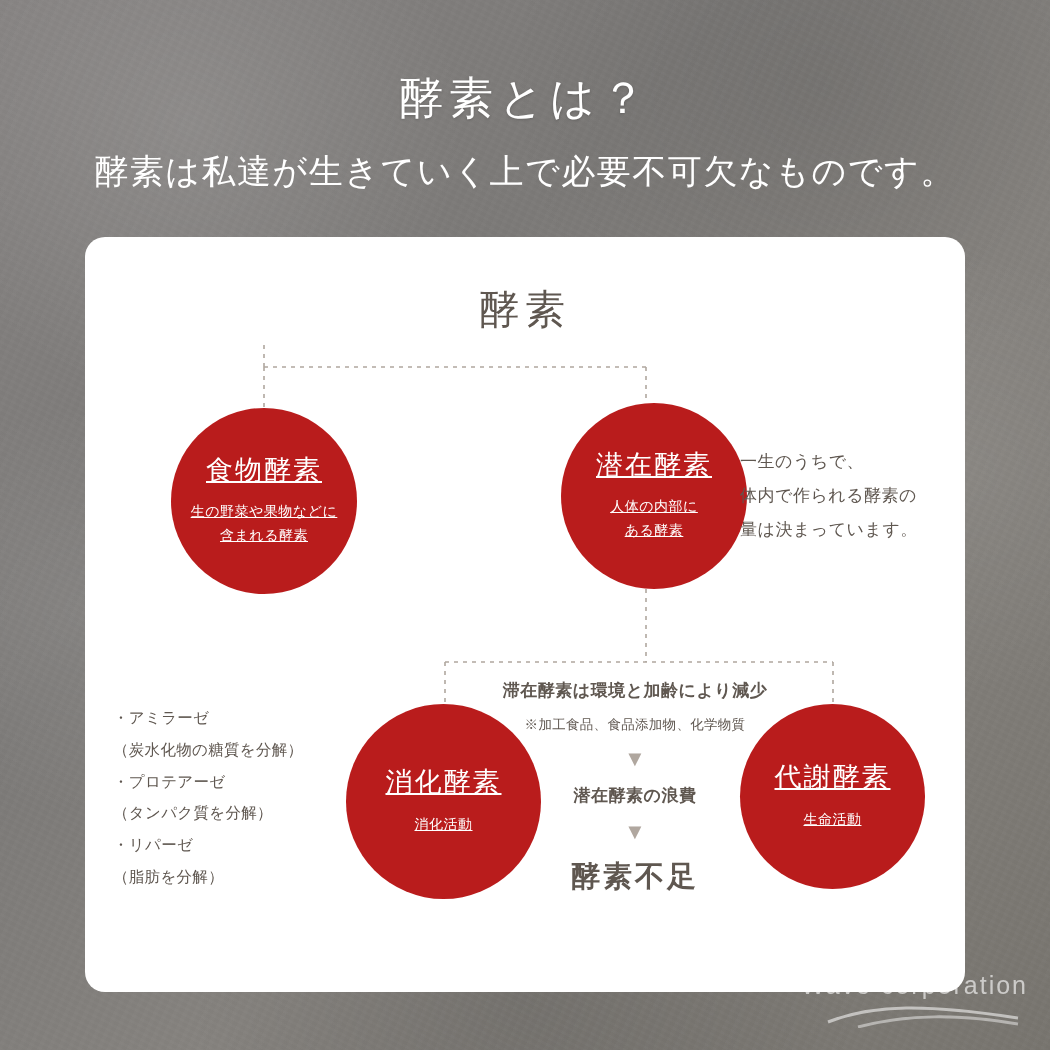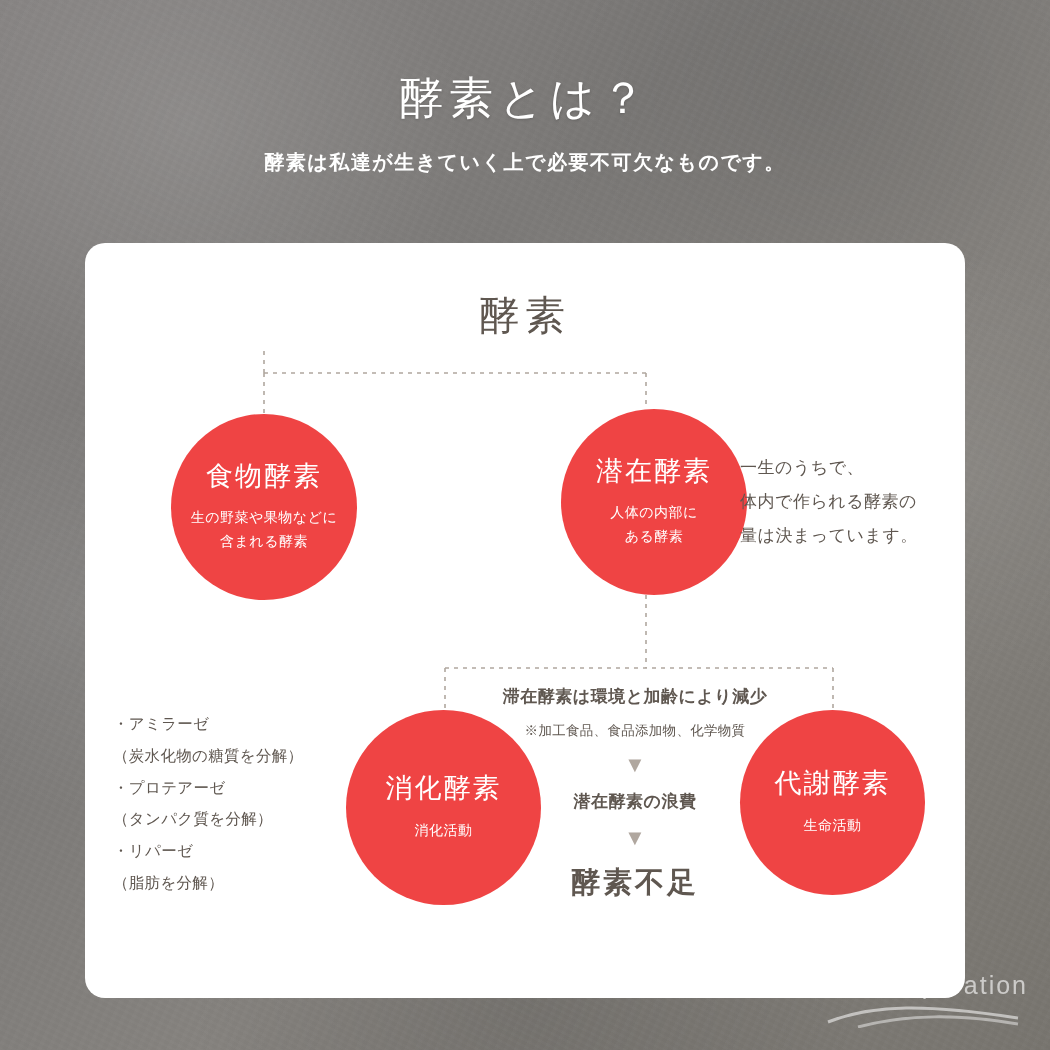--- a/index.html
+++ b/index.html
@@ -47,60 +47,60 @@
     color: #ffffff;
     font-size: 44px;
     font-weight: normal;
     letter-spacing: 6px;
     margin: 0;
     line-height: 1.2;
     text-shadow: 0 1px 3px rgba(0,0,0,0.18);
   }
   .subtitle {
     color: #ffffff;
-    font-size: 20px;
+    font-size: 34px;
     letter-spacing: 1.5px;
     margin: 24px 0 0 0;
-    font-weight: bold;
+    font-weight: normal;
   }
 
   .card {
     position: absolute;
     left: 85px;
     top: 237px;
     width: 880px;
     height: 755px;
     background: #ffffff;
     border-radius: 20px;
     z-index: 2;
-    margin-top: 6px;
   }
 
   .diagram {
     position: absolute;
     inset: 0;
   }
   .svg-layer {
     position: absolute;
     inset: 0;
     width: 100%;
     height: 100%;
   }
 
   .node {
     position: absolute;
     border-radius: 50%;
-    background: #ef4444;
+    background: #b91c1c;
     color: #ffffff;
     display: flex;
     flex-direction: column;
     align-items: center;
     justify-content: center;
     text-align: center;
     box-sizing: border-box;
+    text-decoration: underline;
   }
   .node .node-title {
     font-size: 27px;
     letter-spacing: 2px;
     line-height: 1.2;
   }
   .node .node-desc {
     font-size: 14px;
     line-height: 1.7;
     margin-top: 14px;

